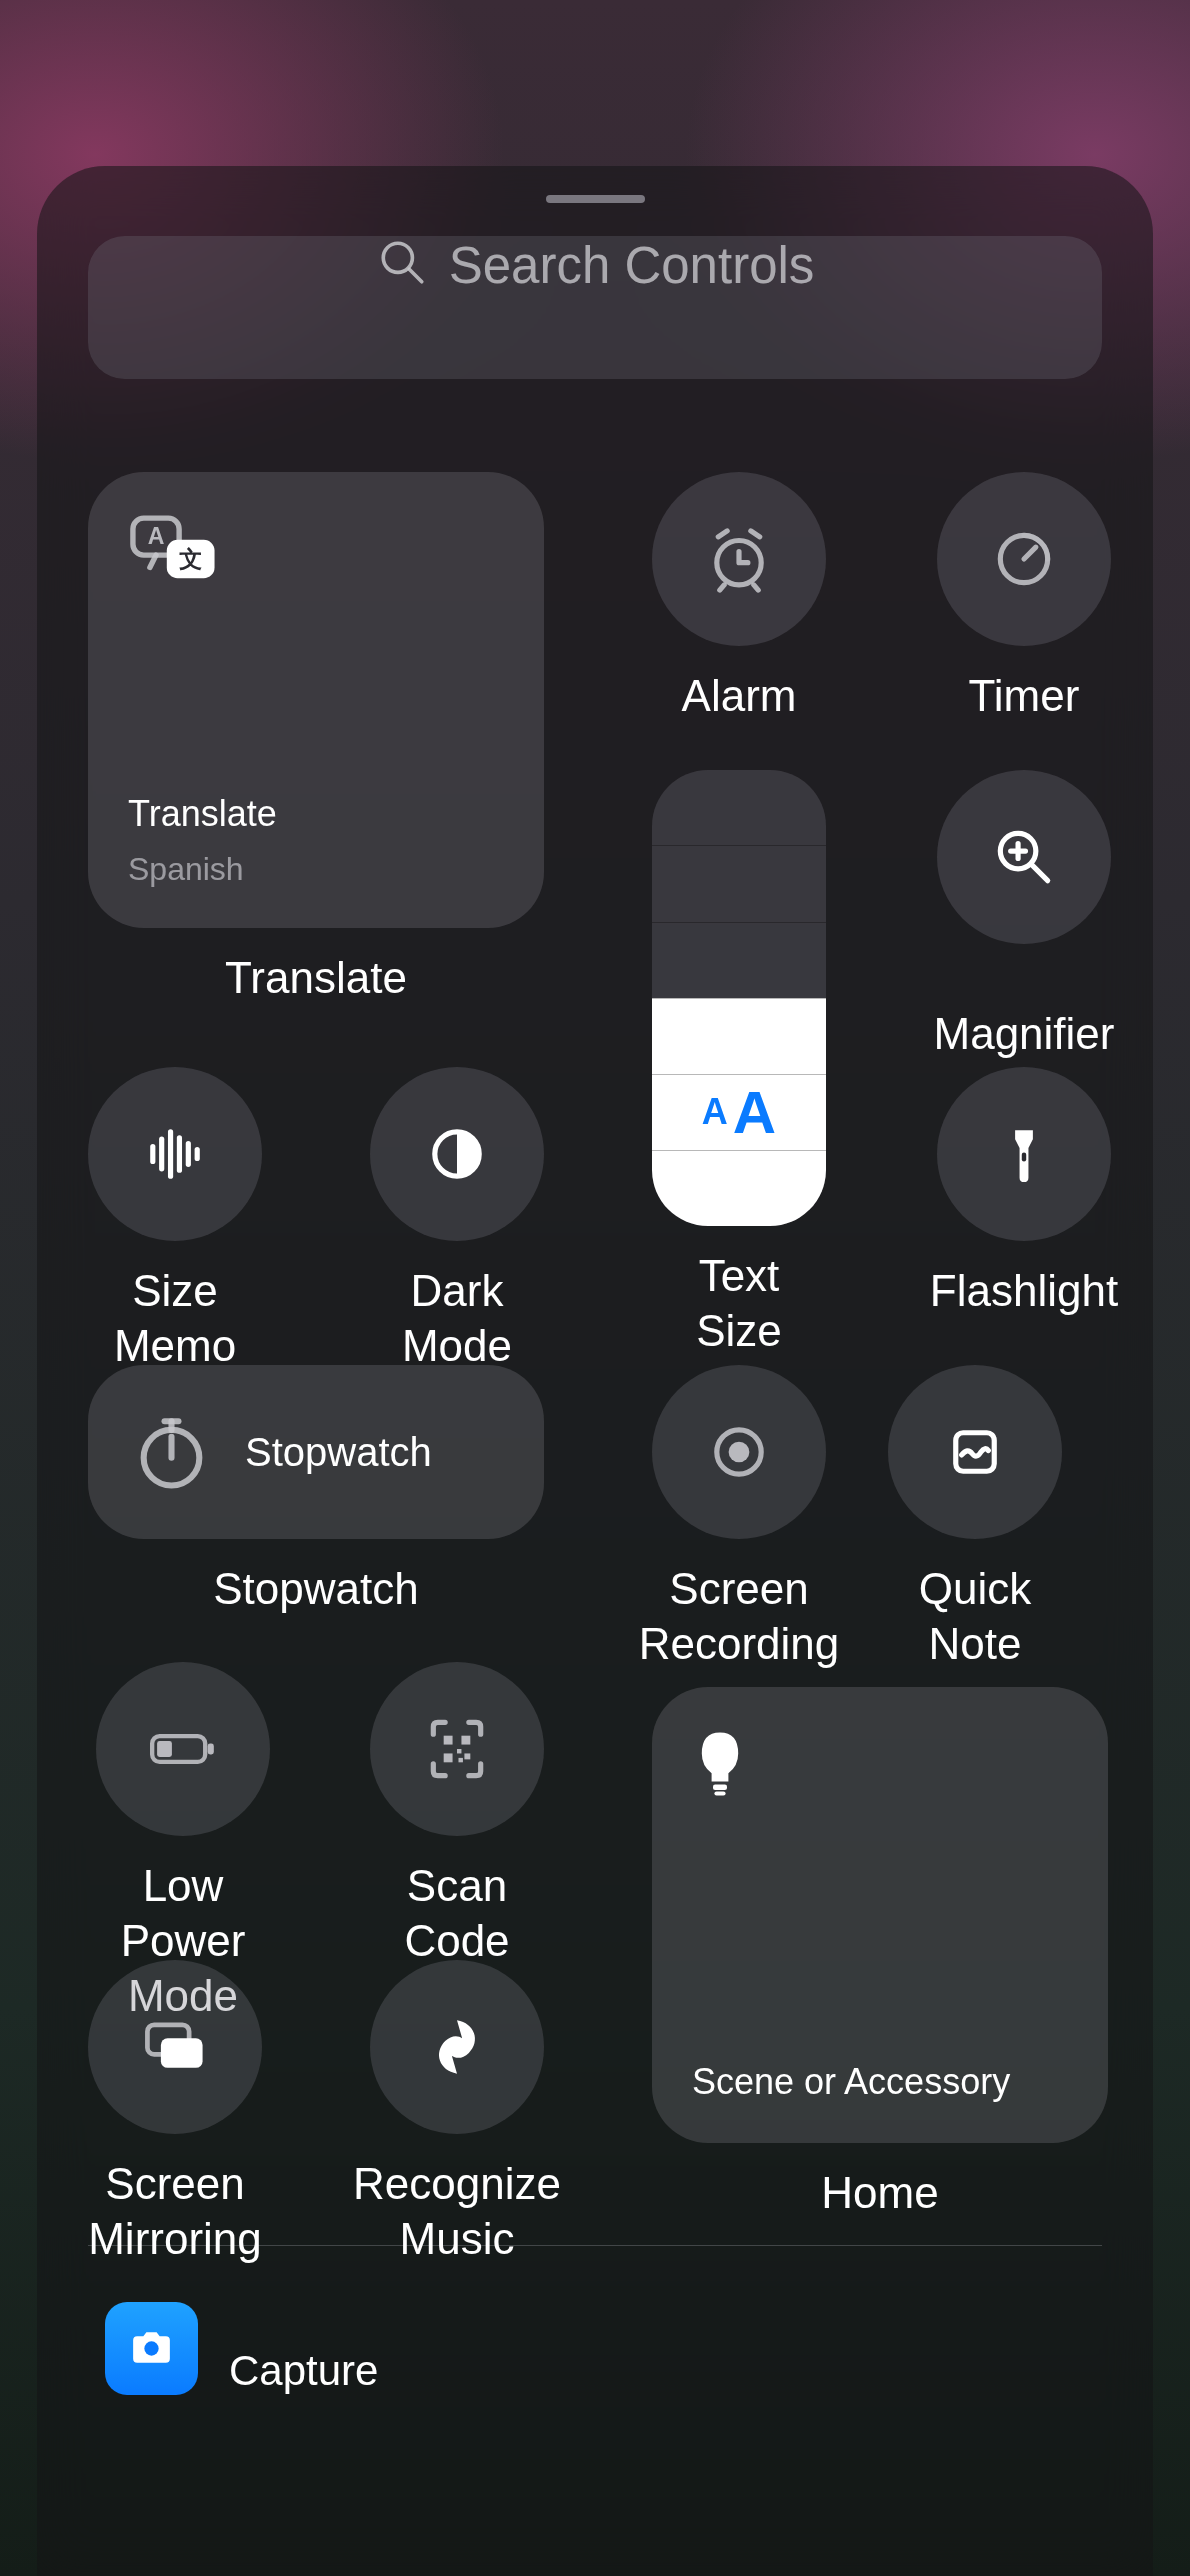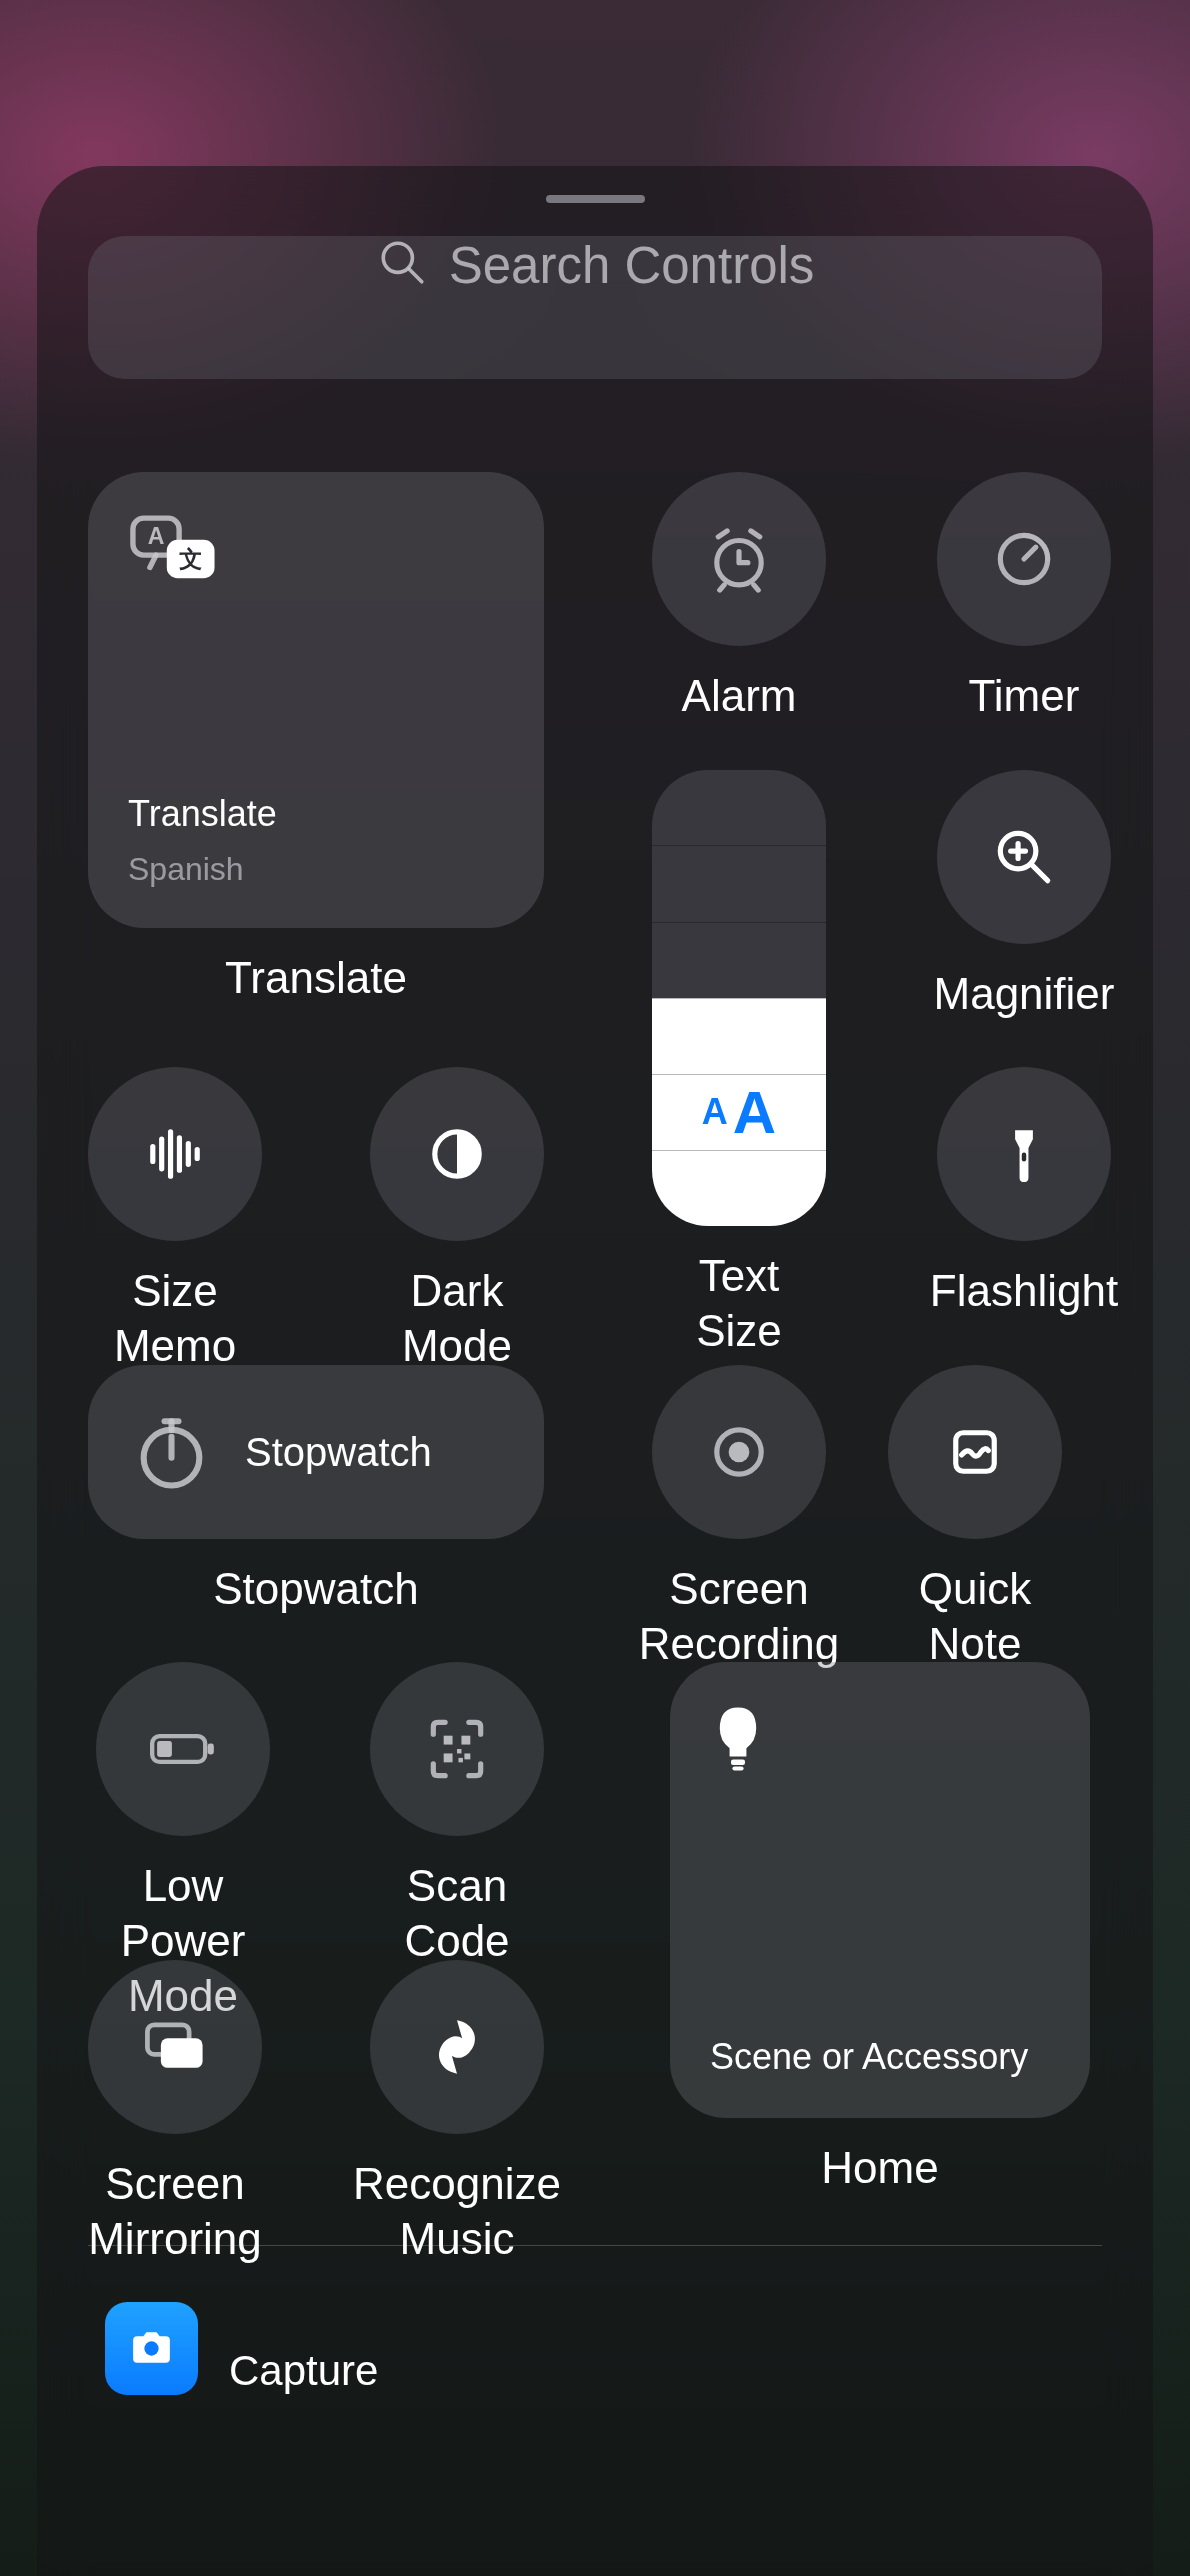--- a/index.html
+++ b/index.html
@@ -78,21 +78,21 @@
     display: flex; flex-direction: column; justify-content: flex-start;
     padding: 40px;
   }
   .tile.translate { width: 456px; height: 456px; }
   .tile.translate .t-title { font-size: 36px; font-weight: 500; margin-top: auto; }
   .tile.translate .t-sub   { font-size: 32px; color: rgba(235,235,240,0.55); margin-top: 16px; }
 
   .tile.stopwatch { width: 456px; height: 174px; flex-direction: row; align-items: center; gap: 30px; padding: 0 40px; }
   .tile.stopwatch .sw-label { font-size: 40px; font-weight: 500; }
 
-  .tile.home { width: 420px; height: 456px; }
+  .tile.home { width: 456px; height: 456px; margin-top: 25px; }
   .tile.home .h-title { font-size: 36px; font-weight: 500; margin-top: auto; }
 
   
   .textsize {
     width: 174px; height: 456px; border-radius: 56px;
     background: rgba(120,120,128,0.30);
     display: flex; flex-direction: column;
     overflow: hidden;
   }
   .textsize .seg { flex: 1; border-top: 1.2px solid rgba(0,0,0,0.28); }
@@ -179,21 +179,21 @@
       <div class="round gap-sm">
         <svg viewBox="0 0 100 100">
           <circle cx="50" cy="50" r="32" class="stroke-grey"></circle>
           <path d="M50 50 L66 34" class="stroke-grey"></path>
           <path d="M50 18 A32 32 0 0 1 82 50" stroke="rgba(200,200,205,0.3)" stroke-width="7" fill="none" stroke-linecap="round"></path>
         </svg>
       </div>
       <div class="lbl">Timer</div>
     </div>
 
-    <div class="cell" style="left:849px; top:298px; width:174px;">
+    <div class="cell" style="left:849px; top:298px; width:174px;gap:40px;">
       <div class="round gap-sm">
         <svg viewBox="0 0 100 100">
           <circle cx="42" cy="42" r="24" class="stroke-white" stroke-width="8"></circle>
           <line x1="60" y1="60" x2="82" y2="82" class="stroke-white" stroke-width="10"></line>
           <line x1="32" y1="42" x2="52" y2="42" class="stroke-white" stroke-width="7"></line>
           <line x1="42" y1="32" x2="42" y2="52" class="stroke-white" stroke-width="7"></line>
         </svg>
       </div>
       <div class="lbl">Magnifier</div>
     </div>

